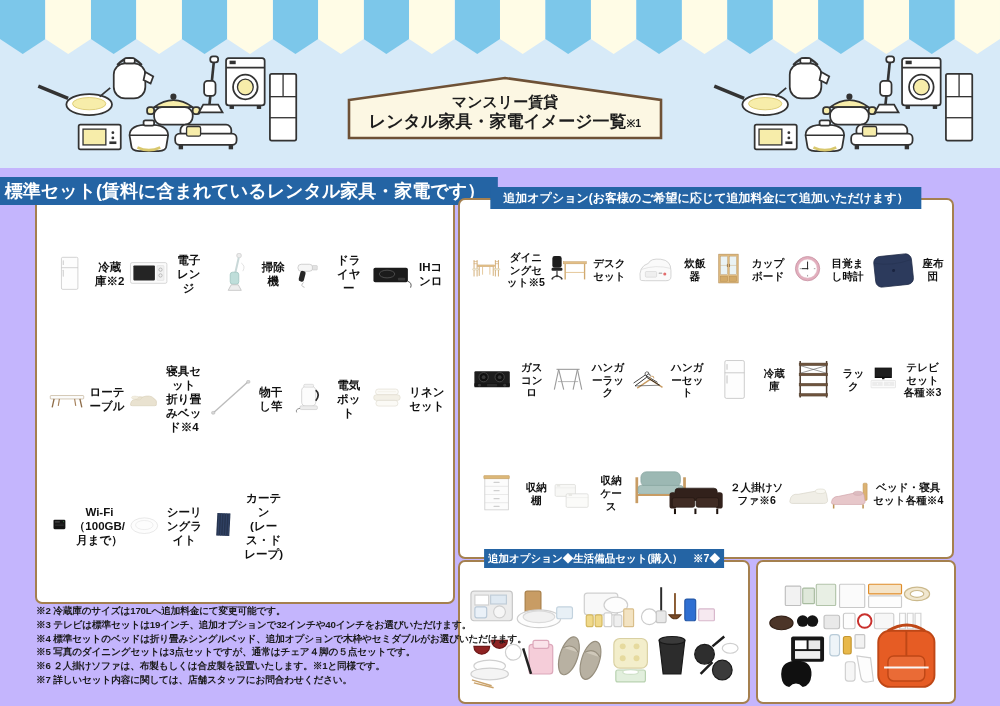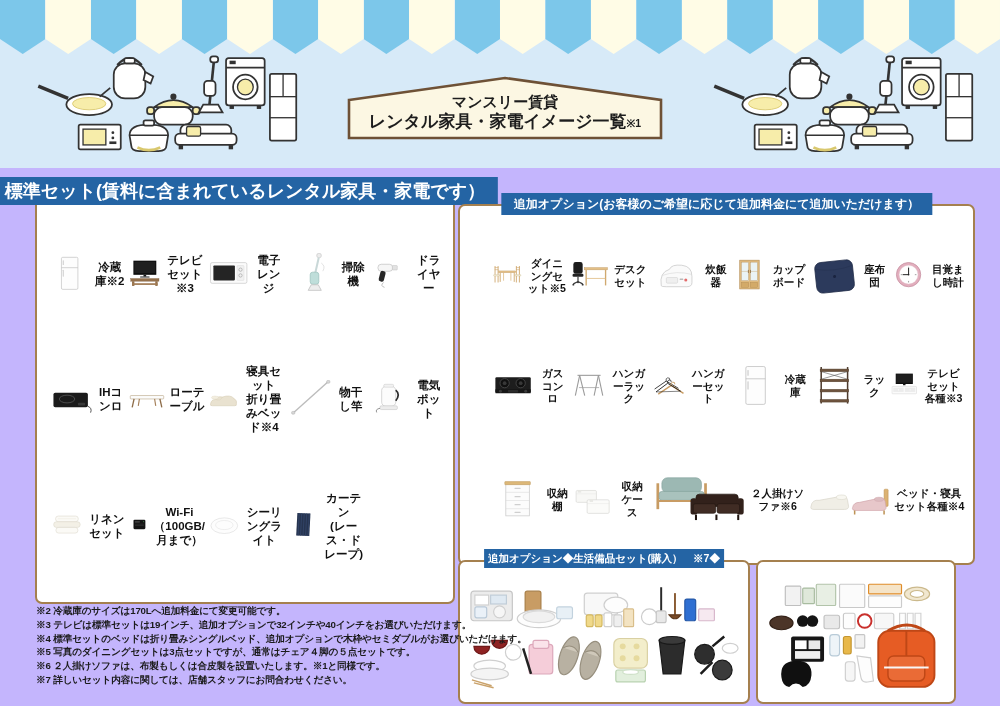--- a/index.html
+++ b/index.html
@@ -19,21 +19,21 @@
   .plaque{position:absolute;left:344px;top:74px;width:322px;height:68px;}
   .plaque > svg{position:absolute;inset:0;width:100%;height:100%;}
   .plaque-text{position:absolute;inset:0;display:flex;flex-direction:column;align-items:center;
                justify-content:center;padding-top:9px;box-sizing:border-box;}
   .t1{font-size:15px;font-weight:bold;color:#1d1d1d;line-height:1.25;}
   .t2{font-size:17px;font-weight:bold;color:#1d1d1d;line-height:1.25;}
   .t2 .note{font-size:10.5px;}
   
   .panel{position:absolute;background:#ffffff;border:2px solid #a5804f;border-radius:7px;}
   .left-panel{left:35px;top:188px;width:416px;height:412px;}
-  .right-panel{left:458px;top:204px;width:492px;height:357px;padding-left:21px;}
+  .right-panel{left:458px;top:198px;width:492px;height:357px;}
   .life-box{left:458px;top:560px;width:288px;height:140px;}
   .bousai-box{left:756px;top:560px;width:196px;height:140px;}
   .panel-head{position:absolute;top:-13px;left:50%;transform:translateX(-50%);
               background:#2464a4;color:#ffffff;font-weight:bold;font-size:18px;
               line-height:1;padding:5px 13px;white-space:nowrap;}
   .right-panel .panel-head{font-size:12px;}
   .life-box .panel-head{font-size:10.5px;padding:4px 4px;}
   .bousai-box .panel-head{font-size:9.3px;padding:4px 7px;}
   .grid{display:grid;height:100%;box-sizing:border-box;padding:14px 8px 6px;}
   .grid5{grid-template-columns:repeat(5,1fr);grid-template-rows:138px 112px 1fr;}
@@ -226,35 +226,20 @@
               <line x1="31" y1="27" x2="69" y2="27" stroke="#bdbdbd" stroke-width="1.5"></line>
               <rect x="34" y="10" width="2.5" height="11" rx="1" fill="#cfcfcf"></rect>
               <rect x="34" y="32" width="2.5" height="16" rx="1" fill="#cfcfcf"></rect>
             </svg>
           </div>
           <div class="label">冷蔵庫※2</div>
         </div>
         <div class="cell">
           <div class="icon-box">
             <svg viewBox="0 0 100 80" preserveAspectRatio="xMidYMax meet">
-              <rect x="16" y="2" width="68" height="42" fill="#0d0d0d"></rect>
-              <rect x="19" y="5" width="62" height="34" fill="#1f1f1f"></rect>
-              <rect x="46" y="44" width="8" height="5" fill="#1a1a1a"></rect>
-              <rect x="36" y="49" width="28" height="3" rx="1" fill="#1a1a1a"></rect>
-              <rect x="8" y="55" width="84" height="8" fill="#94704b" stroke="#7a5a3a"></rect>
-              <rect x="12" y="63" width="7" height="14" fill="#94704b"></rect>
-              <rect x="81" y="63" width="7" height="14" fill="#94704b"></rect>
-              <rect x="12" y="69" width="76" height="5" fill="#a07a52"></rect>
-            </svg>
-          </div>
-          <div class="label">テレビセット※3</div>
-        </div>
-        <div class="cell">
-          <div class="icon-box">
-            <svg viewBox="0 0 100 80" preserveAspectRatio="xMidYMax meet">
               <rect x="6" y="16" width="88" height="50" rx="4" fill="#fbfbfb" stroke="#c2c2c2" stroke-width="1.5"></rect>
               <rect x="13" y="23" width="52" height="36" rx="2" fill="#242424"></rect>
               <rect x="70" y="23" width="17" height="36" rx="2" fill="#f1f1f1" stroke="#d5d5d5"></rect>
               <circle cx="78.5" cy="33" r="4" fill="none" stroke="#9b9b9b" stroke-width="1.5"></circle>
               <circle cx="78.5" cy="47" r="4" fill="none" stroke="#9b9b9b" stroke-width="1.5"></circle>
             </svg>
           </div>
           <div class="label">電子レンジ</div>
         </div>
         <div class="cell">
@@ -453,44 +438,44 @@
               <rect x="52" y="28" width="2" height="8" fill="#8a6a40"></rect>
               <rect x="29" y="60" width="19" height="13" fill="#d3aa68" stroke="#b28b52"></rect>
               <rect x="52" y="60" width="19" height="13" fill="#d3aa68" stroke="#b28b52"></rect>
             </svg>
           </div>
           <div class="label">カップボード</div>
         </div>
         <div class="cell">
           <div class="icon-box">
             <svg viewBox="0 0 100 80" preserveAspectRatio="xMidYMax meet">
-              <g transform="rotate(-6 50 42)">
-                <rect x="13" y="12" width="74" height="60" rx="12" fill="#2c3a5c" stroke="#202c47" stroke-width="1.5"></rect>
-                <path d="M13 24 q37 10 74 0" stroke="#24304e" fill="none"></path>
-                <circle cx="50" cy="42" r="3" fill="#1a2440"></circle>
-              </g>
-            </svg>
-          </div>
-          <div class="label">座布団</div>
-        </div>
-        <div class="cell">
-          <div class="icon-box">
-            <svg viewBox="0 0 100 80" preserveAspectRatio="xMidYMax meet">
               <circle cx="50" cy="40" r="31" fill="#e2aebd" stroke="#c791a2" stroke-width="2"></circle>
               <circle cx="50" cy="40" r="24" fill="#ffffff" stroke="#e6ccd3"></circle>
               <line x1="50" y1="20" x2="50" y2="24" stroke="#888" stroke-width="2"></line>
               <line x1="50" y1="56" x2="50" y2="60" stroke="#888" stroke-width="2"></line>
               <line x1="30" y1="40" x2="34" y2="40" stroke="#888" stroke-width="2"></line>
               <line x1="66" y1="40" x2="70" y2="40" stroke="#888" stroke-width="2"></line>
               <line x1="50" y1="40" x2="50" y2="23" stroke="#222" stroke-width="2.5"></line>
               <line x1="50" y1="40" x2="35" y2="40" stroke="#222" stroke-width="2.5"></line>
               <circle cx="50" cy="40" r="2" fill="#222"></circle>
             </svg>
           </div>
           <div class="label">目覚まし時計</div>
+        </div>
+        <div class="cell">
+          <div class="icon-box">
+            <svg viewBox="0 0 100 80" preserveAspectRatio="xMidYMax meet">
+              <g transform="rotate(-6 50 42)">
+                <rect x="13" y="12" width="74" height="60" rx="12" fill="#2c3a5c" stroke="#202c47" stroke-width="1.5"></rect>
+                <path d="M13 24 q37 10 74 0" stroke="#24304e" fill="none"></path>
+                <circle cx="50" cy="42" r="3" fill="#1a2440"></circle>
+              </g>
+            </svg>
+          </div>
+          <div class="label">座布団</div>
         </div>
         <div class="cell">
           <div class="icon-box">
             <svg viewBox="0 0 100 80" preserveAspectRatio="xMidYMax meet">
               <rect x="8" y="22" width="84" height="36" rx="3" fill="#1d1d1d"></rect>
               <circle cx="30" cy="36" r="11" fill="#101010" stroke="#4a4a4a" stroke-width="2"></circle>
               <circle cx="30" cy="36" r="4.5" fill="#383838"></circle>
               <circle cx="68" cy="36" r="11" fill="#101010" stroke="#4a4a4a" stroke-width="2"></circle>
               <circle cx="68" cy="36" r="4.5" fill="#383838"></circle>
               <rect x="8" y="50" width="84" height="10" rx="2" fill="#161616"></rect>

